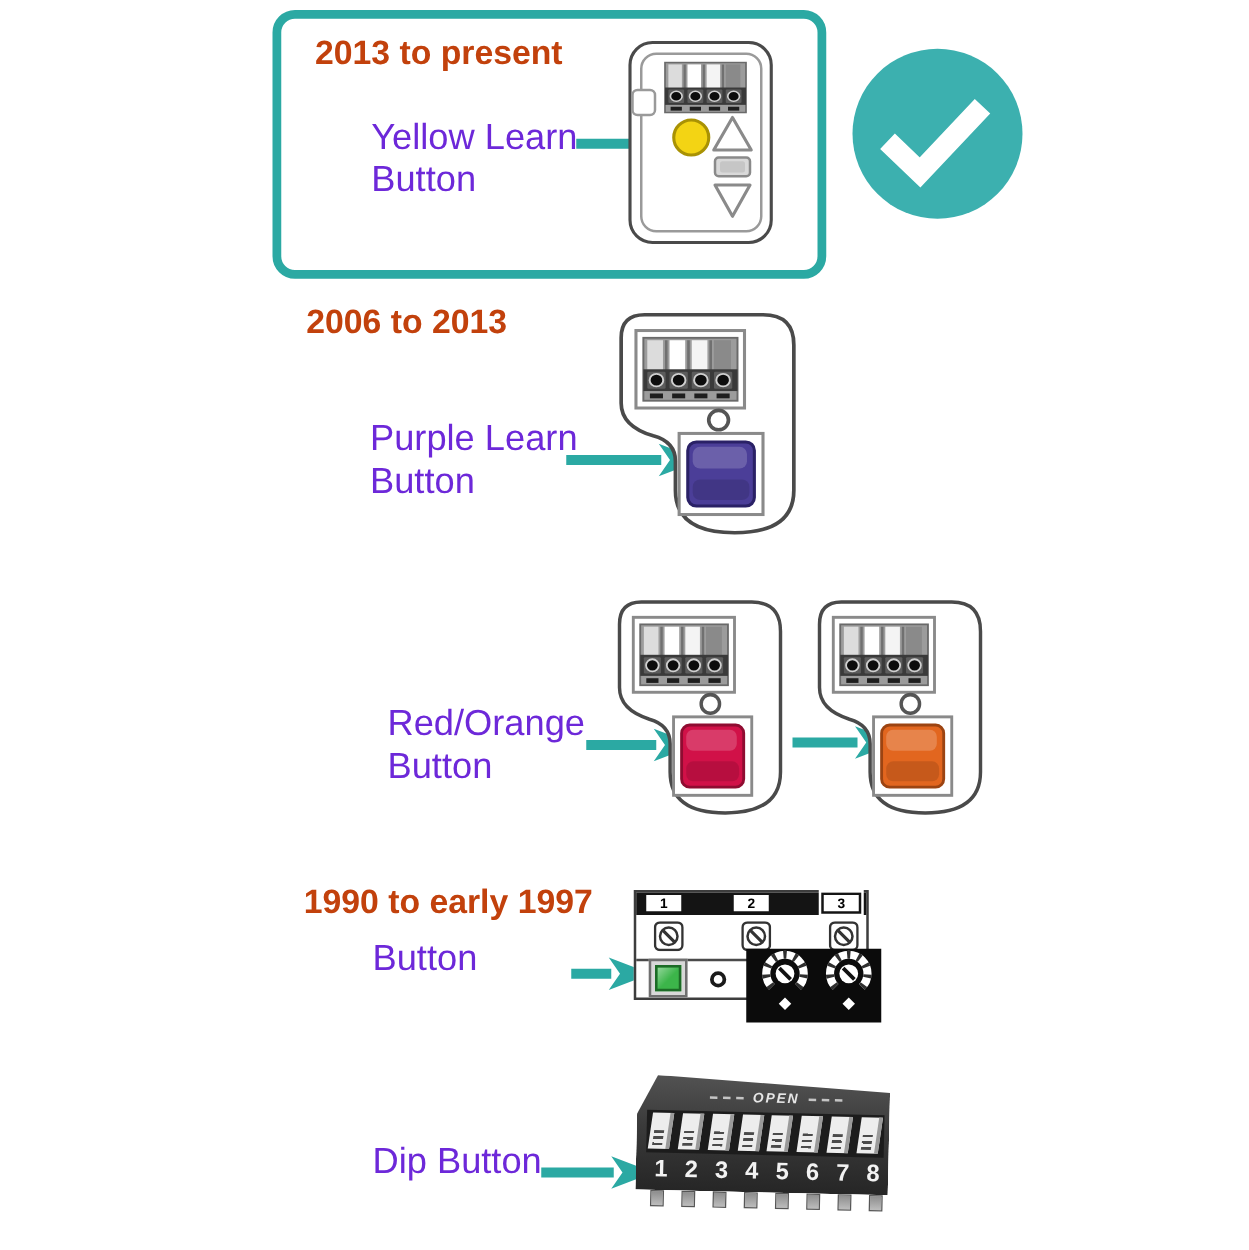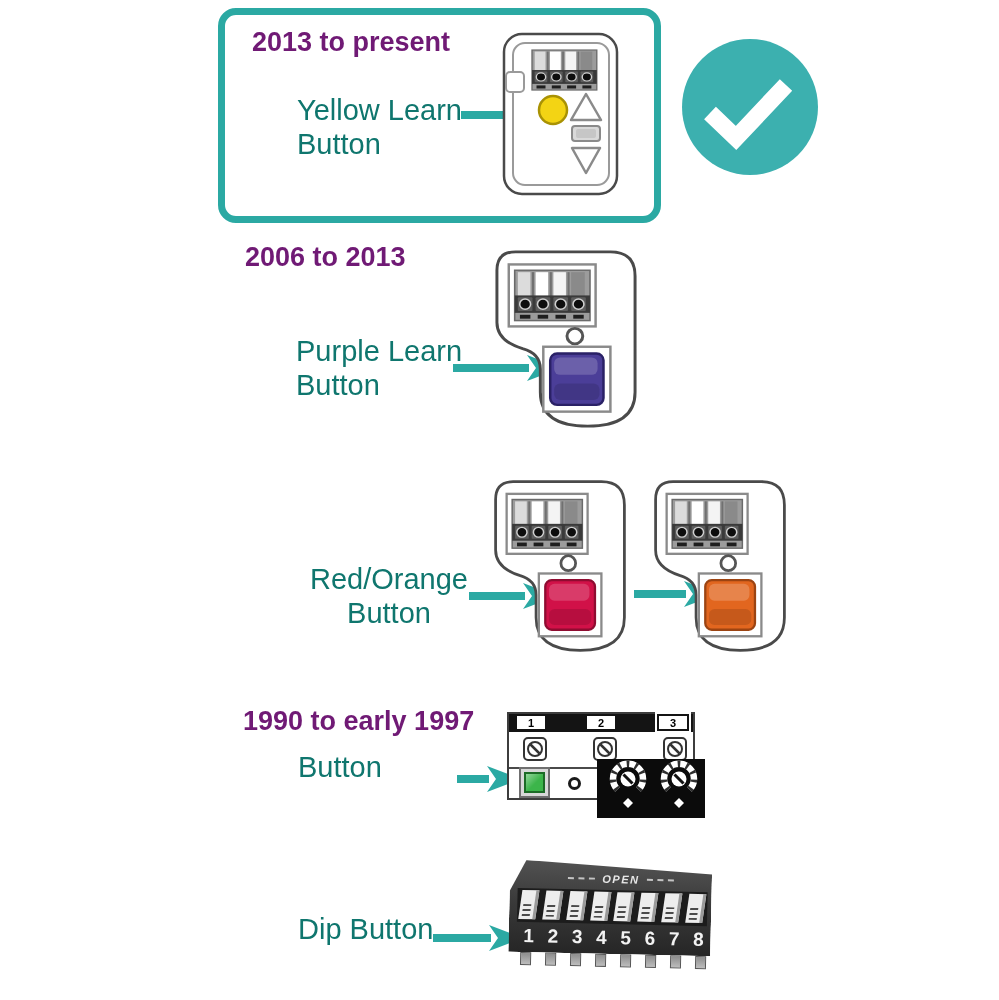--- a/index.html
+++ b/index.html
@@ -1,22 +1,22 @@
 <!DOCTYPE html>
 <html style="--teal: #2ba9a3; --check: #3cb0af; --yellow: #f3d414; --purple: #4b3e98; --red: #d11148; --orange: #e2661f; --green: #3cb54a;"><head>
 <meta charset="utf-8">
 <style>
   html,body{margin:0;padding:0;background:#fff;}
   .canvas{position:relative;width:999px;height:1000px;background:#ffffff;overflow:hidden;
           font-family:"Liberation Sans",sans-serif;}
   .abs{position:absolute;}
 
   
-  .heading{position:absolute;font-weight:bold;font-size:27px;color:#701a75;letter-spacing:0px;white-space:nowrap;}
-  .label{position:absolute;font-size:29px;line-height:34px;color:#0f766e;white-space:nowrap;}
+  .heading{position:absolute;font-weight:bold;font-size:27px;color:#c2410c;letter-spacing:0px;white-space:nowrap;}
+  .label{position:absolute;font-size:29px;line-height:34px;color:#6d28d9;white-space:nowrap;}
 
   
   .hl-box{position:absolute;left:218px;top:8px;width:443px;height:215px;box-sizing:border-box;
           border:7px solid var(--teal);border-radius:18px;background:#fff;}
   .check-badge{position:absolute;left:680px;top:37px;width:140px;height:140px;}
 
   
   .arrow-svg{position:absolute;overflow:visible;}
   .arrow-line{stroke:var(--teal);stroke-width:8;}
   .arrow-head{fill:var(--teal);}
@@ -167,21 +167,21 @@
     <g transform="translate(23,24) scale(1.06,1.0)">
       <use href="#tblock"></use>
     </g>
     <circle cx="84" cy="92" r="8" fill="#ffffff" stroke="#555" stroke-width="3"></circle>
     <rect x="52" y="103" width="68" height="67" fill="#ffffff" stroke="#8a8a8a" stroke-width="2.5"></rect>
     <rect x="59" y="110" width="54" height="53" rx="7" class="fill-purple edge-purple" stroke-width="2.5"></rect>
     <rect x="63" y="114" width="44" height="18" rx="6" fill="#ffffff" opacity="0.18"></rect>
     <rect x="63" y="141" width="46" height="17" rx="6" fill="#000000" opacity="0.12"></rect>
   </svg>
 
-  <div class="label" style="left:310px;top:562px;text-align:center;">
+  <div class="label" style="left:310px;top:562px;">
     <div>Red/Orange</div>
     <div>Button</div>
   </div>
 
   <svg class="arrow-svg" style="left:467px;top:580px;" width="92" height="32" viewBox="0 0 92 32">
     <line class="arrow-line" x1="2" y1="16" x2="58" y2="16"></line>
     <polygon class="arrow-head" points="56,3 90,16 56,29 65,16"></polygon>
   </svg>
 
   <svg class="abs" style="left:491px;top:477px;" width="138" height="178" viewBox="0 0 150 190" preserveAspectRatio="none">

